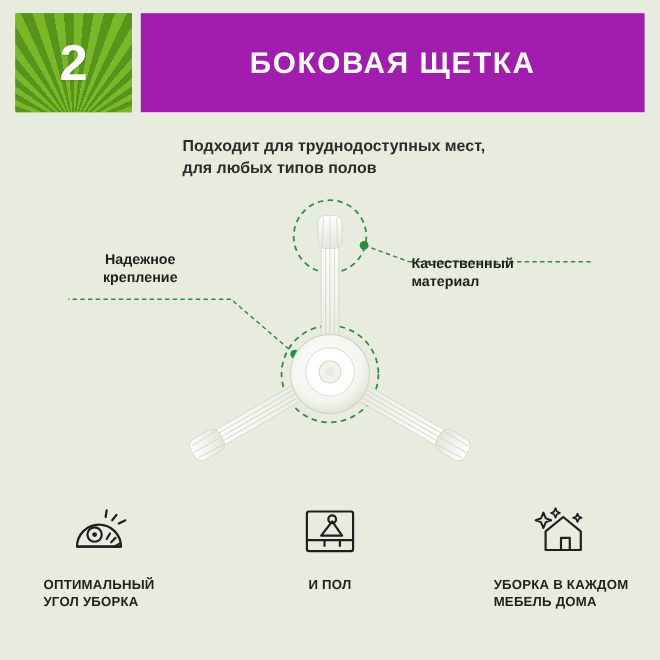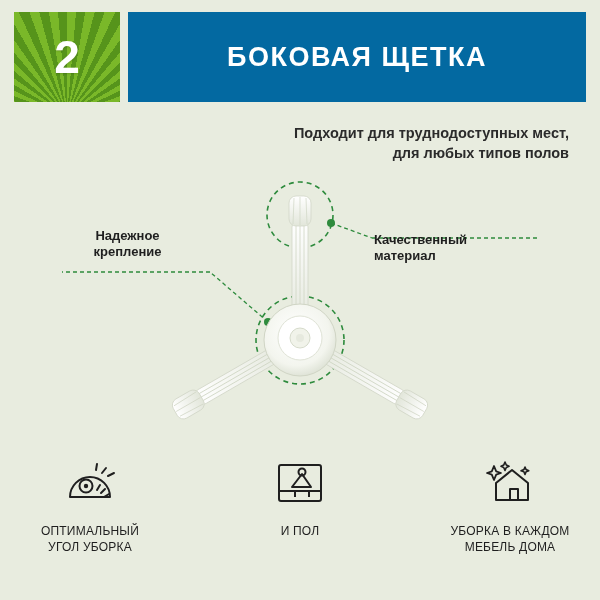--- a/index.html
+++ b/index.html
@@ -51,39 +51,39 @@
     line-height: 1;
     letter-spacing: 0px;
     text-shadow: 0 1px 2px rgba(0,0,0,0.15);
   }
   .title-bar {
     position: absolute;
     left: 128px;
     top: 12px;
     width: 458px;
     height: 90px;
-    background: #0369a1;
+    background: #a21caf;
     display: flex;
     align-items: center;
     justify-content: center;
   }
   .title-bar .title-text {
     color: #ffffff;
     font-size: 27px;
     font-weight: bold;
     letter-spacing: 1.5px;
     text-align: center;
   }
   
   .subtitle {
     position: absolute;
-    right: 31px;
+    right: 14px;
     top: 124px;
     width: 420px;
-    text-align: right;
+    text-align: left;
     color: #2b2b2b;
     font-size: 14.5px;
     font-weight: bold;
     line-height: 1.35;
   }
   
   .illustration {
     position: absolute;
     left: 0;
     top: 160px;
@@ -132,23 +132,23 @@
   }
   .feature-icon {
     width: 62px;
     height: 62px;
     display: flex;
     align-items: center;
     justify-content: center;
   }
   .feature-label {
     margin-top: 10px;
-    text-align: center;
+    text-align: left;
     font-size: 12px;
-    font-weight: normal;
+    font-weight: bold;
     color: #1f1f1f;
     line-height: 1.3;
     letter-spacing: 0.2px;
   }
 </style>
 </head>
 <body>
 
 <div class="page">
 

